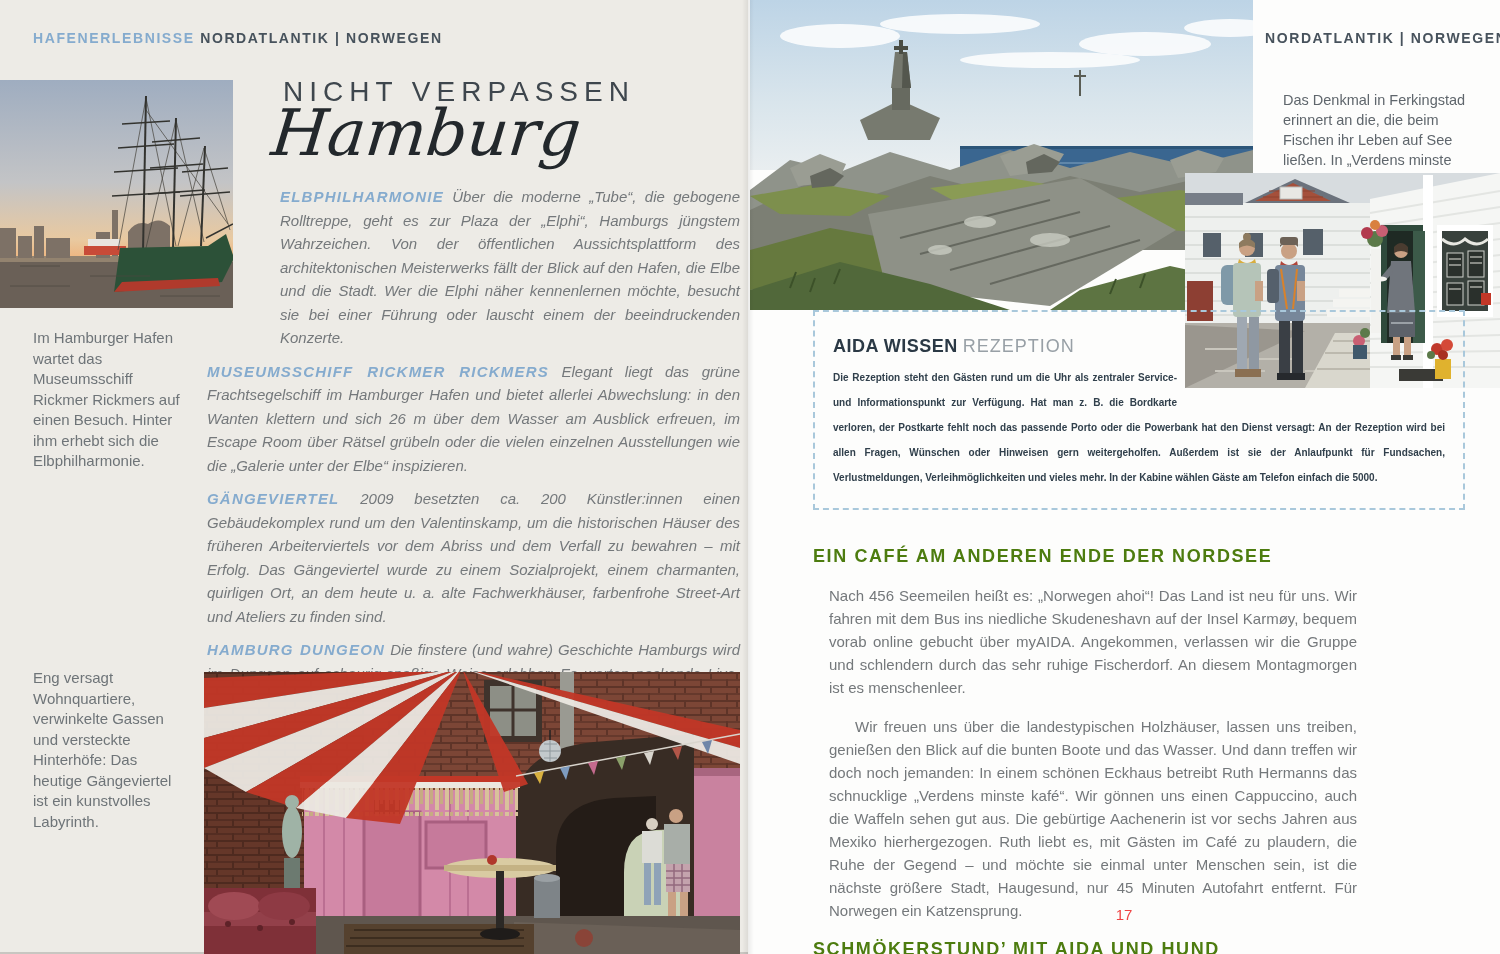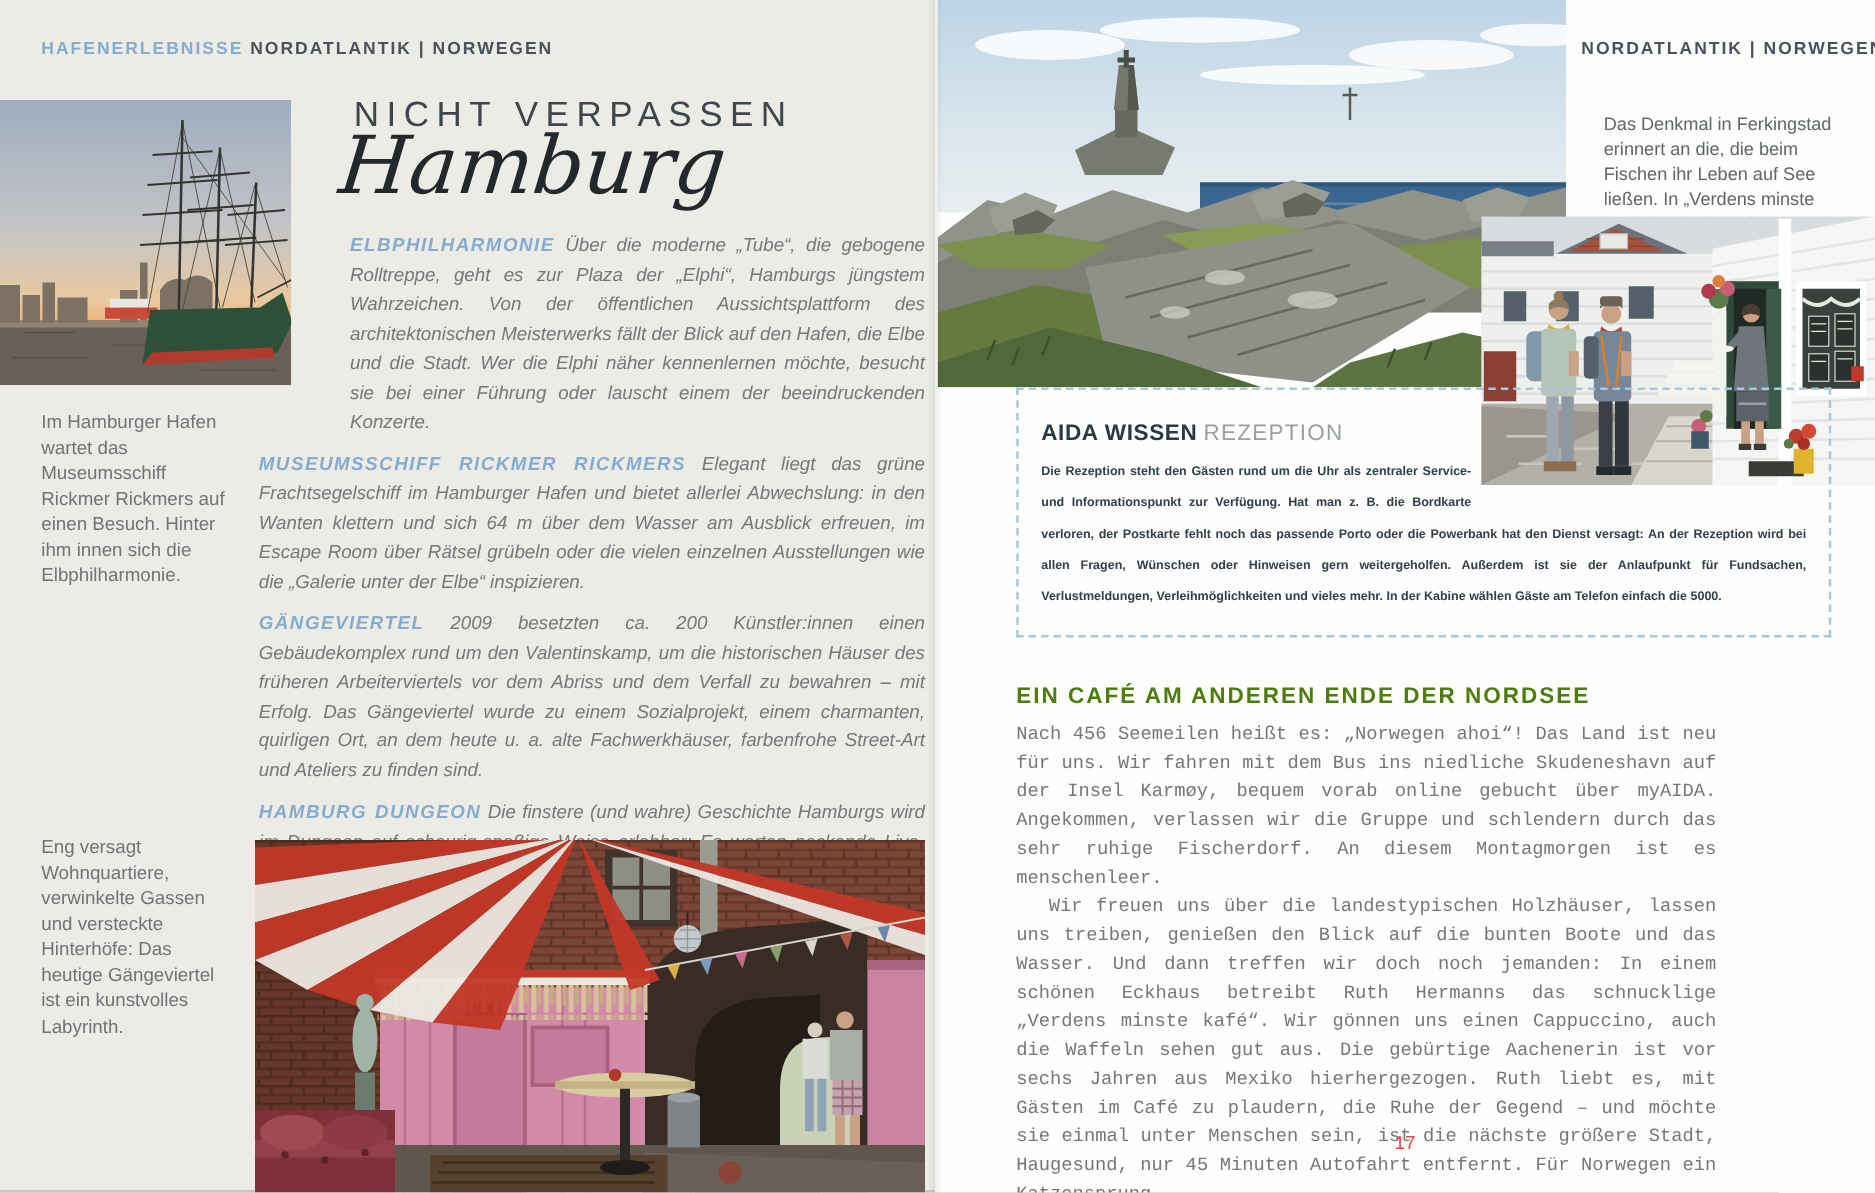--- a/index.html
+++ b/index.html
@@ -32,21 +32,21 @@
   .aida-head{font-size:18px;margin-bottom:8px;}
   .aida-brand{font-weight:bold;color:#2b3945;letter-spacing:.5px;}
   .aida-topic{color:#98a0a6;letter-spacing:1px;}
   .aida-body{font-size:10px;line-height:25px;font-weight:bold;color:#31404c;text-align:justify;}
   .wrap-spacer{float:right;width:268px;height:60px;}
 
   .rcol{position:absolute;left:65px;top:545px;width:560px;
         font-size:15px;line-height:23px;color:#74787b;text-align:justify;}
   .rcol h3{font-size:18px;font-weight:bold;letter-spacing:1.6px;color:#4d7c0f;
            margin:0 0 8px 0;text-align:left;}
-  .rcol p{margin:0;font-family:Liberation Mono, monospace;}
+  .rcol p{margin:16px;}
   .rcol p.indent{text-indent:26px;}
   .rcol .sec2{margin-top:14px;}
   .pagenum{position:absolute;left:0;right:0;top:906px;text-align:center;
            font-size:15px;color:#ef4444;}
 </style>
 </head>
 <body>
 
 <div class="spread">
 
@@ -116,26 +116,26 @@
             <line x1="10" y1="206" x2="70" y2="206"></line>
         </g>
       </svg>
     </div>
 
     <div class="abs kicker" style="left:283px;top:76px;">NICHT VERPASSEN</div>
     <div class="abs script" style="left:272px;top:96px;">Hamburg</div>
 
     <div class="abs bodycol" style="left:207px;top:185px;width:533px;">
       <p class="first"><span class="term">ELBPHILHARMONIE</span> <span>Über die moderne „Tube“, die gebogene Rolltreppe, geht es zur Plaza der „Elphi“, Hamburgs jüngstem Wahrzeichen. Von der öffentlichen Aussichtsplattform des architektonischen Meisterwerks fällt der Blick auf den Hafen, die Elbe und die Stadt. Wer die Elphi näher kennenlernen möchte, besucht sie bei einer Führung oder lauscht einem der beeindruckenden Konzerte.</span></p>
-      <p><span class="term">MUSEUMSSCHIFF RICKMER RICKMERS</span> <span>Elegant liegt das grüne Frachtsegelschiff im Hamburger Hafen und bietet allerlei Abwechslung: in den Wanten klettern und sich 64 m über dem Wasser am Ausblick erfreuen, im Escape Room über Rätsel grübeln oder die vielen einzelnen Ausstellungen wie die „Galerie unter der Elbe“ inspizieren.</span></p>
+      <p><span class="term">MUSEUMSSCHIFF RICKMER RICKMERS</span> <span>Elegant liegt das grüne Frachtsegelschiff im Hamburger Hafen und bietet allerlei Abwechslung: in den Wanten klettern und sich 26 m über dem Wasser am Ausblick erfreuen, im Escape Room über Rätsel grübeln oder die vielen einzelnen Ausstellungen wie die „Galerie unter der Elbe“ inspizieren.</span></p>
       <p><span class="term">GÄNGEVIERTEL</span> <span>2009 besetzten ca. 200 Künstler:innen einen Gebäudekomplex rund um den Valentinskamp, um die historischen Häuser des früheren Arbeiterviertels vor dem Abriss und dem Verfall zu bewahren – mit Erfolg. Das Gängeviertel wurde zu einem Sozialprojekt, einem charmanten, quirligen Ort, an dem heute u. a. alte Fachwerkhäuser, farbenfrohe Street-Art und Ateliers zu finden sind.</span></p>
       <p><span class="term">HAMBURG DUNGEON</span> <span>Die finstere (und wahre) Geschichte Hamburgs wird im Dungeon auf schaurig-spaßige Weise erlebbar: Es warten packende Live-Shows mit professionellen Darsteller:innen, ein Indoor-Freifallturm und vieles mehr.</span></p>
     </div>
 
-    <div class="abs caption" style="left:33px;top:328px;width:154px;">Im Hamburger Hafen wartet das Museumsschiff Rickmer Rickmers auf einen Besuch. Hinter ihm innen sich die Elbphilharmonie.</div>
+    <div class="abs caption" style="left:33px;top:328px;width:154px;">Im Hamburger Hafen wartet das Museumsschiff Rickmer Rickmers auf einen Besuch. Hinter ihm erhebt sich die Elbphilharmonie.</div>
     <div class="abs caption" style="left:33px;top:668px;width:154px;">Eng versagt Wohnquartiere, verwinkelte Gassen und versteckte Hinterhöfe: Das heutige Gängeviertel ist ein kunstvolles Labyrinth.</div>
 
     <div class="ph" style="left:204px;top:672px;width:536px;height:282px;">
       <svg viewBox="0 0 536 282" preserveAspectRatio="none">
         <defs>
           <pattern id="bk" width="26" height="14" patternUnits="userSpaceOnUse">
             <rect width="26" height="14" fill="#7c4636"></rect>
             <rect width="26" height="2" y="0" fill="#5e3428"></rect>
             <rect width="26" height="2" y="7" fill="#66392c"></rect>
             <rect x="12" y="0" width="2" height="7" fill="#5e3428"></rect>

